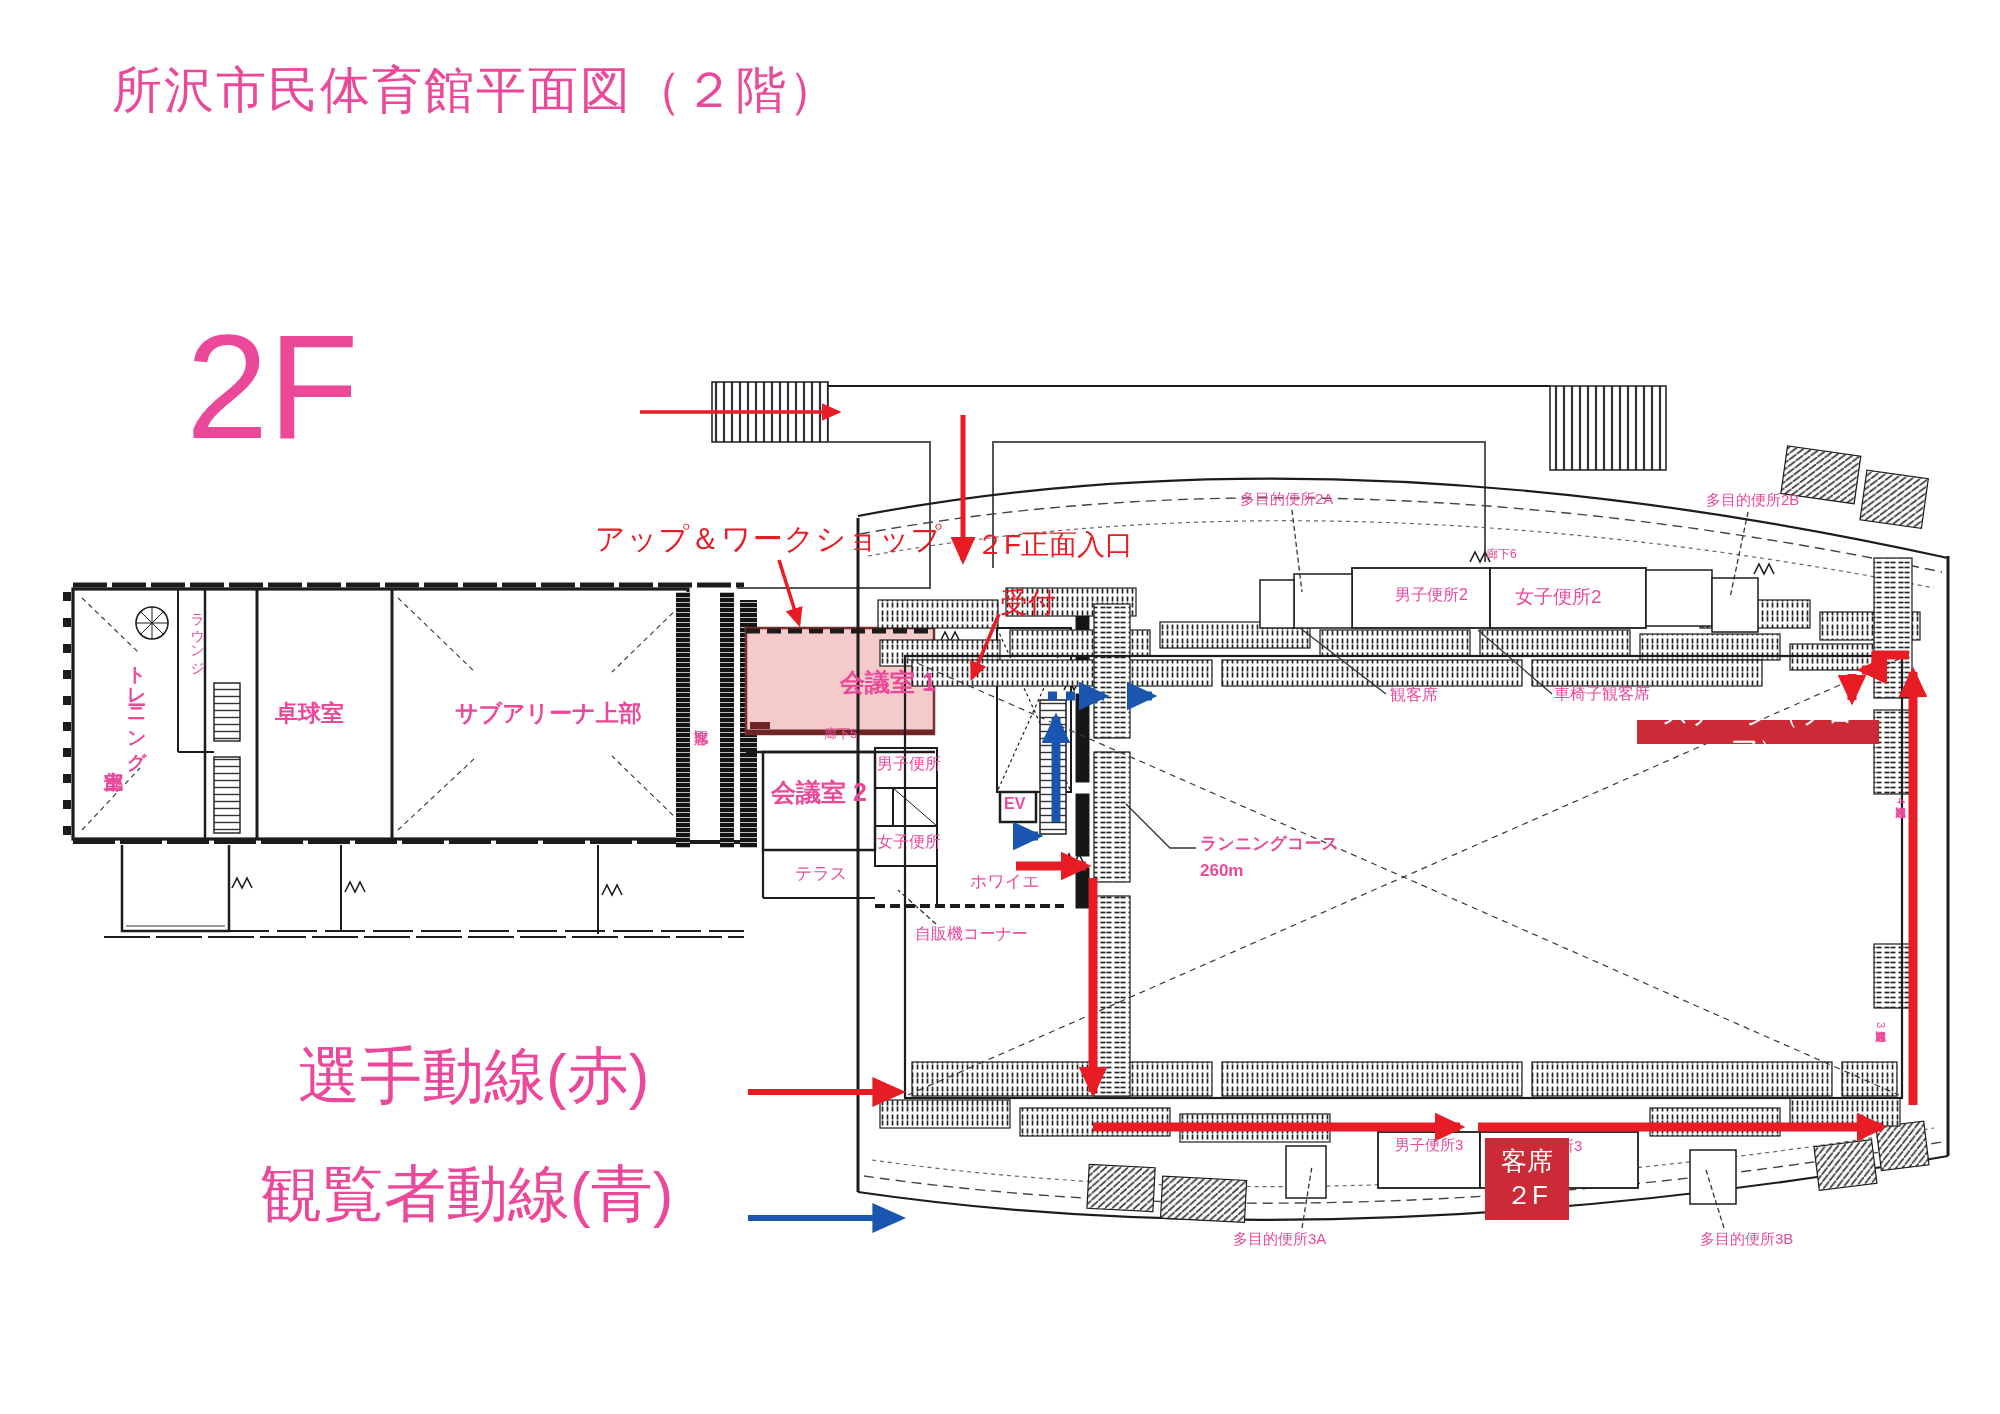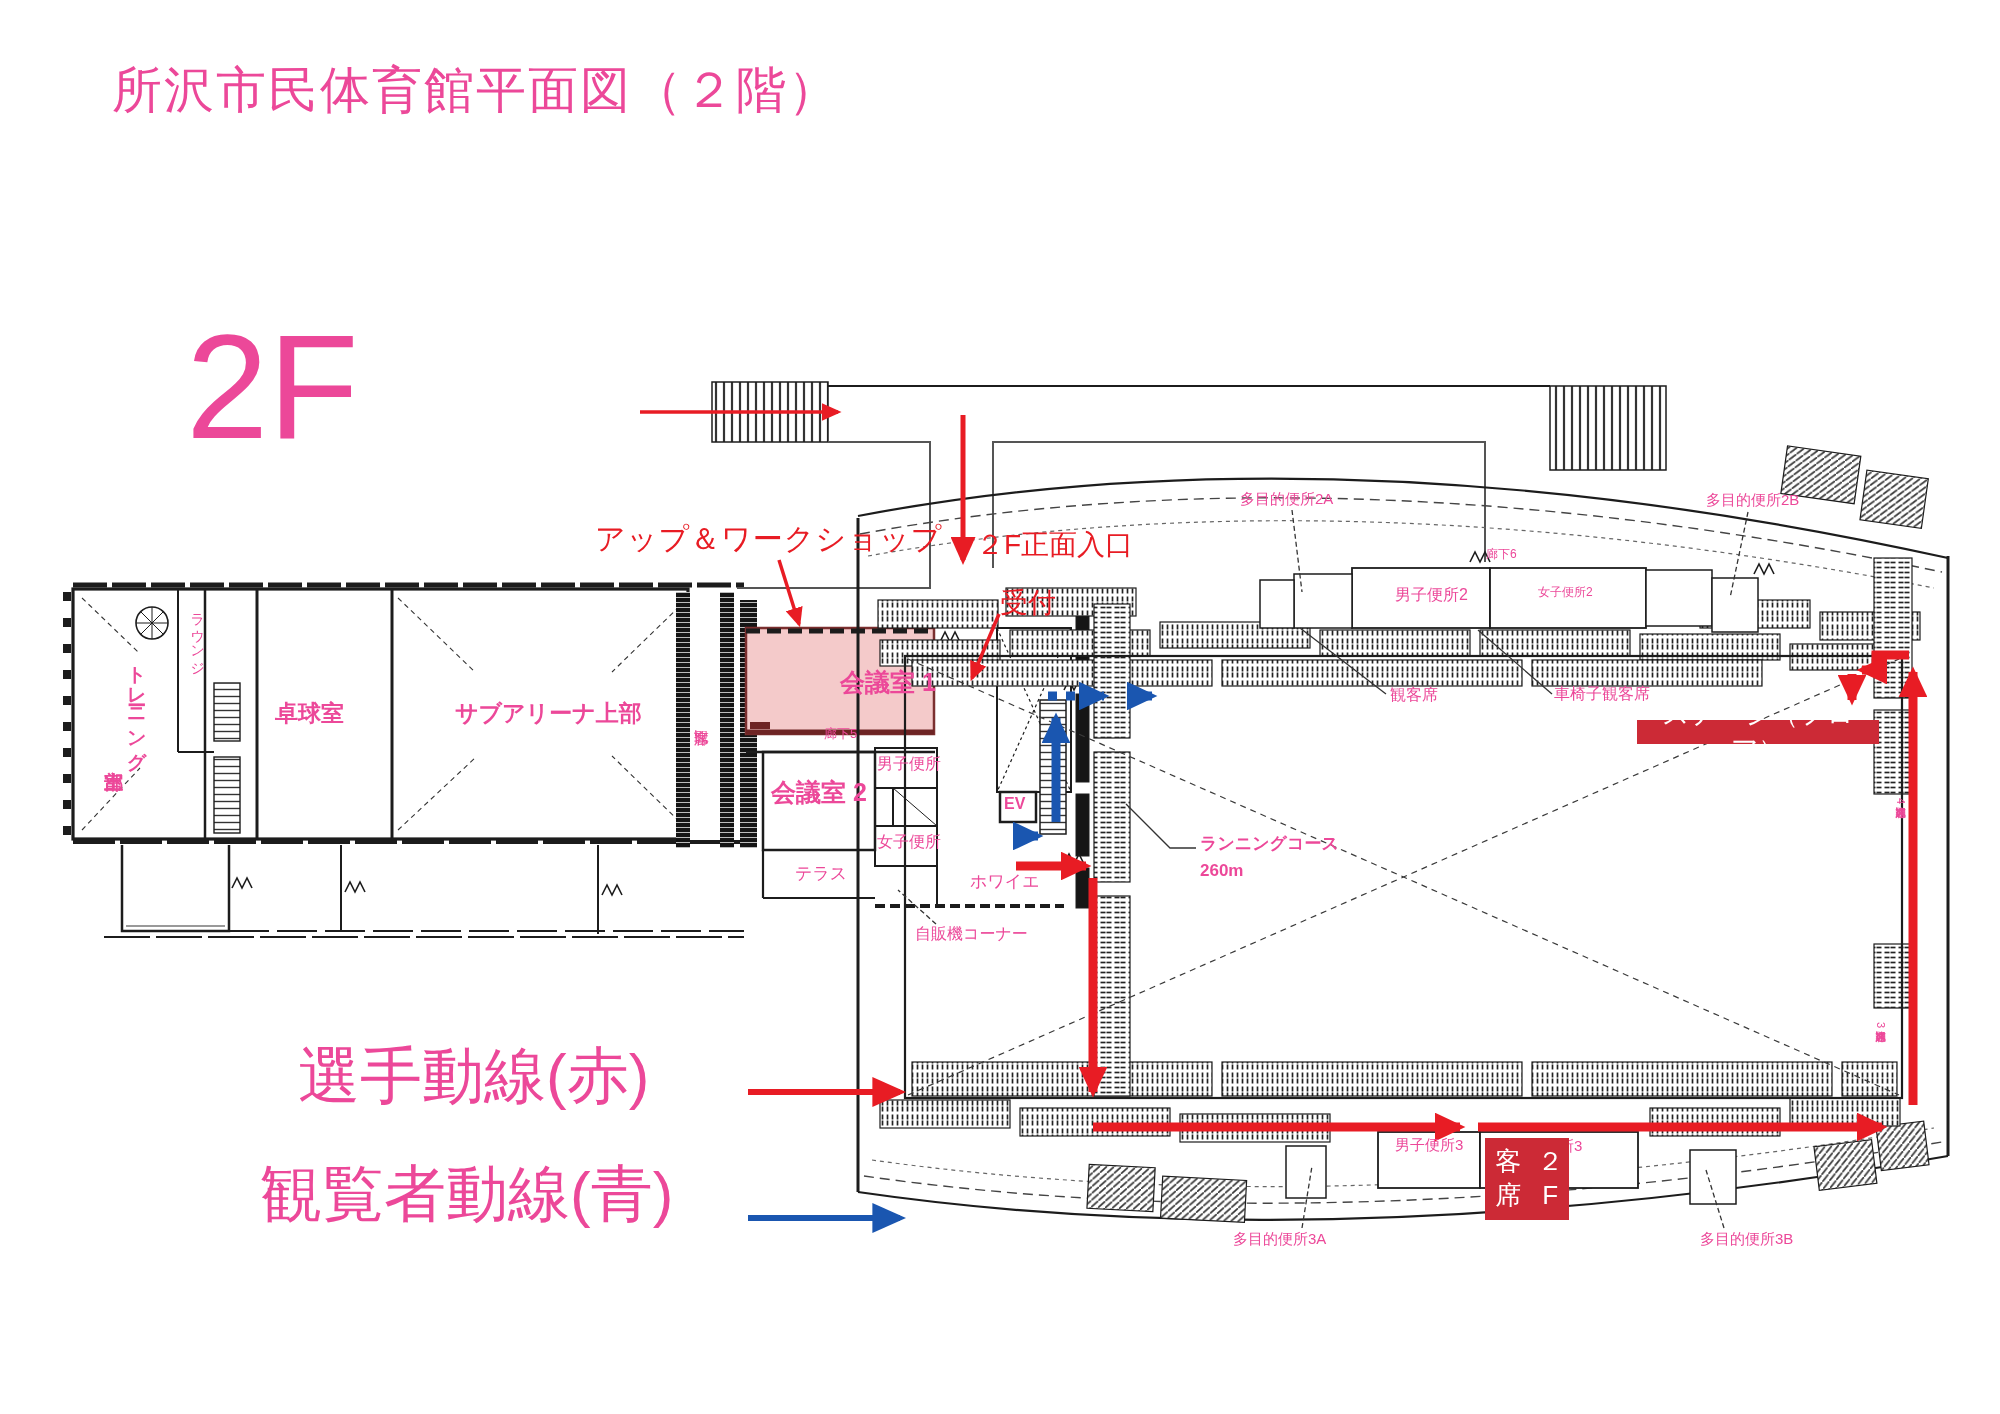--- a/index.html
+++ b/index.html
@@ -295,36 +295,36 @@
 <div class="lbl" style="left:877px;top:833px;font-size:16px;">女子便所</div>
 <div class="lbl" style="left:795px;top:864px;font-size:17px;">テラス</div>
 <div class="lbl" style="left:970px;top:872px;font-size:17px;">ホワイエ</div>
 <div class="lbl b" style="left:1004px;top:795px;font-size:16px;">EV</div>
 <div class="lbl" style="left:915px;top:925px;font-size:16px;">自販機コーナー</div>
 
 <div class="lbl" style="left:1240px;top:490px;font-size:15px;">多目的便所2A</div>
 <div class="lbl" style="left:1706px;top:491px;font-size:15px;">多目的便所2B</div>
 <div class="lbl" style="left:1486px;top:548px;font-size:12px;">廊下6</div>
 <div class="lbl" style="left:1395px;top:586px;font-size:16px;">男子便所2</div>
-<div class="lbl" style="left:1515px;top:586px;font-size:12px;margin-left:23px;">女子便所2</div>
+<div class="lbl" style="left:1515px;top:586px;font-size:19px;">女子便所2</div>
 <div class="lbl" style="left:1390px;top:686px;font-size:16px;">観客席</div>
 <div class="lbl" style="left:1554px;top:685px;font-size:16px;">車椅子観客席</div>
 <div class="lbl b" style="left:1200px;top:834px;font-size:17px;">ランニングコース</div>
 <div class="lbl b" style="left:1200px;top:861px;font-size:17px;">260m</div>
 <div class="lbl" style="left:1395px;top:1136px;font-size:15px;">男子便所3</div>
 <div class="lbl" style="left:1514px;top:1137px;font-size:15px;z-index:2;">女子便所3</div>
 <div class="lbl" style="left:1233px;top:1230px;font-size:15px;">多目的便所3A</div>
 <div class="lbl" style="left:1700px;top:1230px;font-size:15px;">多目的便所3B</div>
 <div class="lbl v" style="left:1894px;top:798px;font-size:11px;">観客席通路4</div>
 <div class="lbl v" style="left:1874px;top:1022px;font-size:11px;">観客席通路3</div>
 
 <div class="badge" style="left:1637px;top:720px;width:242px;height:24px;font-size:27px;">
   <span>ステージ（フロア）</span>
 </div>
-<div class="badge" style="left:1485px;top:1138px;width:84px;height:82px;font-size:26px;flex-direction:row;line-height:1.3;">
+<div class="badge" style="left:1485px;top:1138px;width:84px;height:82px;font-size:26px;flex-direction:column;line-height:1.3;">
   <span>客席</span>
   <span>２F</span>
 </div>
 
 <div class="lbl" style="left:298px;top:1040px;font-size:62px;">選手動線(赤)</div>
 <div class="lbl" style="left:260px;top:1158px;font-size:62px;">観覧者動線(青)</div>
 
 </div>
 
 </body></html>

